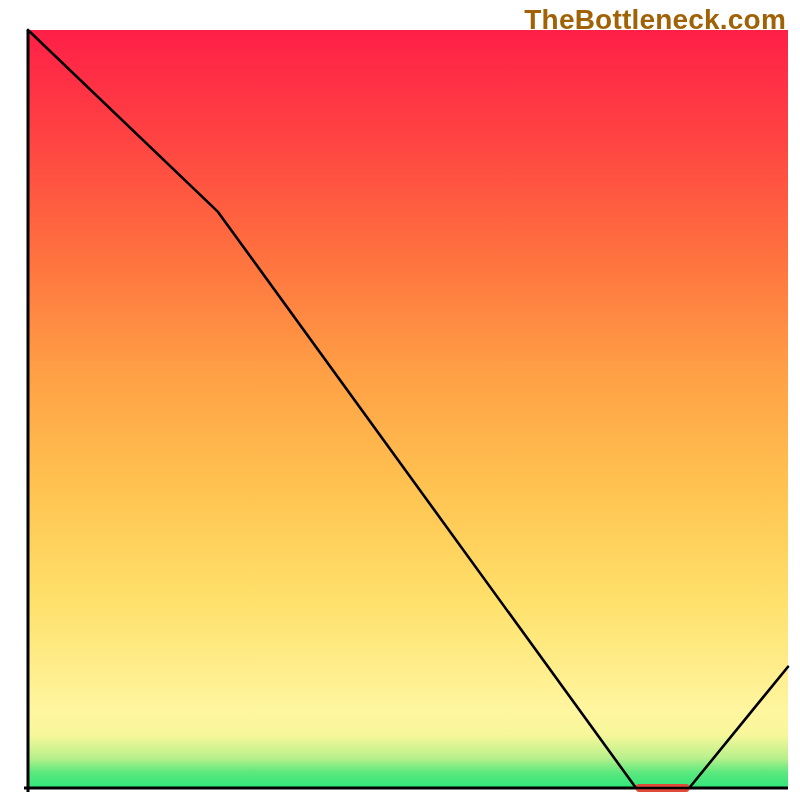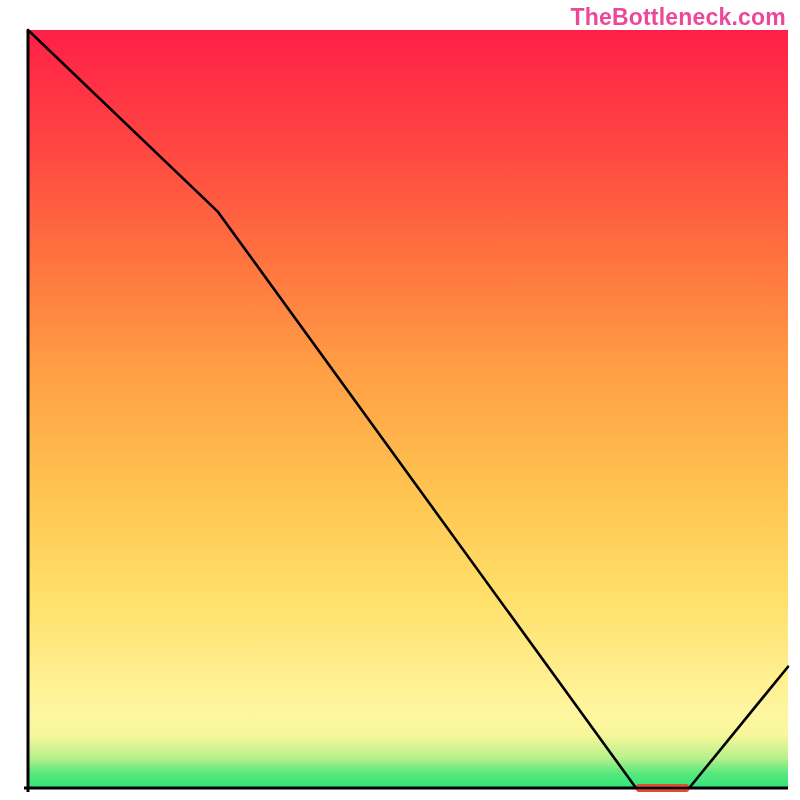--- a/index.html
+++ b/index.html
@@ -13,23 +13,23 @@
   .frame {
     position: relative;
     width: 800px;
     height: 800px;
   }
   .watermark {
     position: absolute;
     top: 4px;
     right: 14px;
     font-family: Arial, Helvetica, sans-serif;
-    font-size: 23px;
+    font-size: 28px;
     font-weight: 600;
-    color: #ec4899;
+    color: #a16207;
     letter-spacing: 0.2px;
   }
   svg { display: block; }
 </style>
 </head>
 <body>
 
 <div class="frame">
   <div class="watermark">TheBottleneck.com</div>
 

